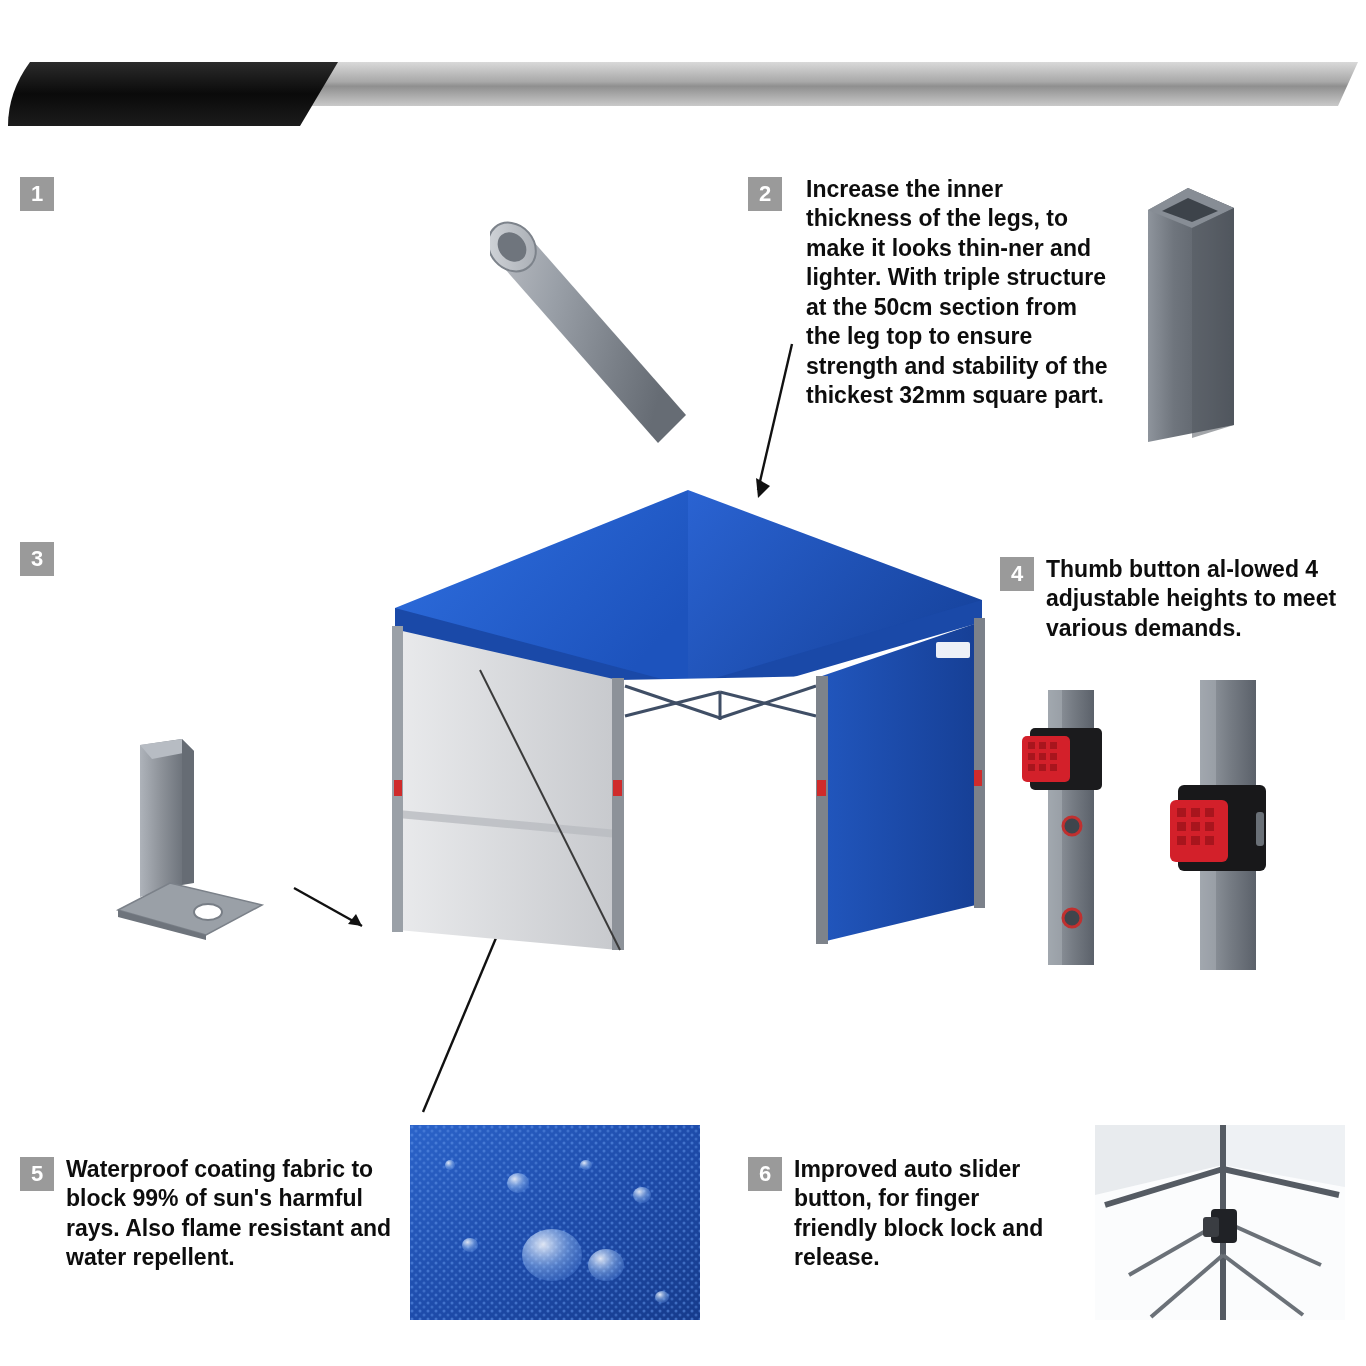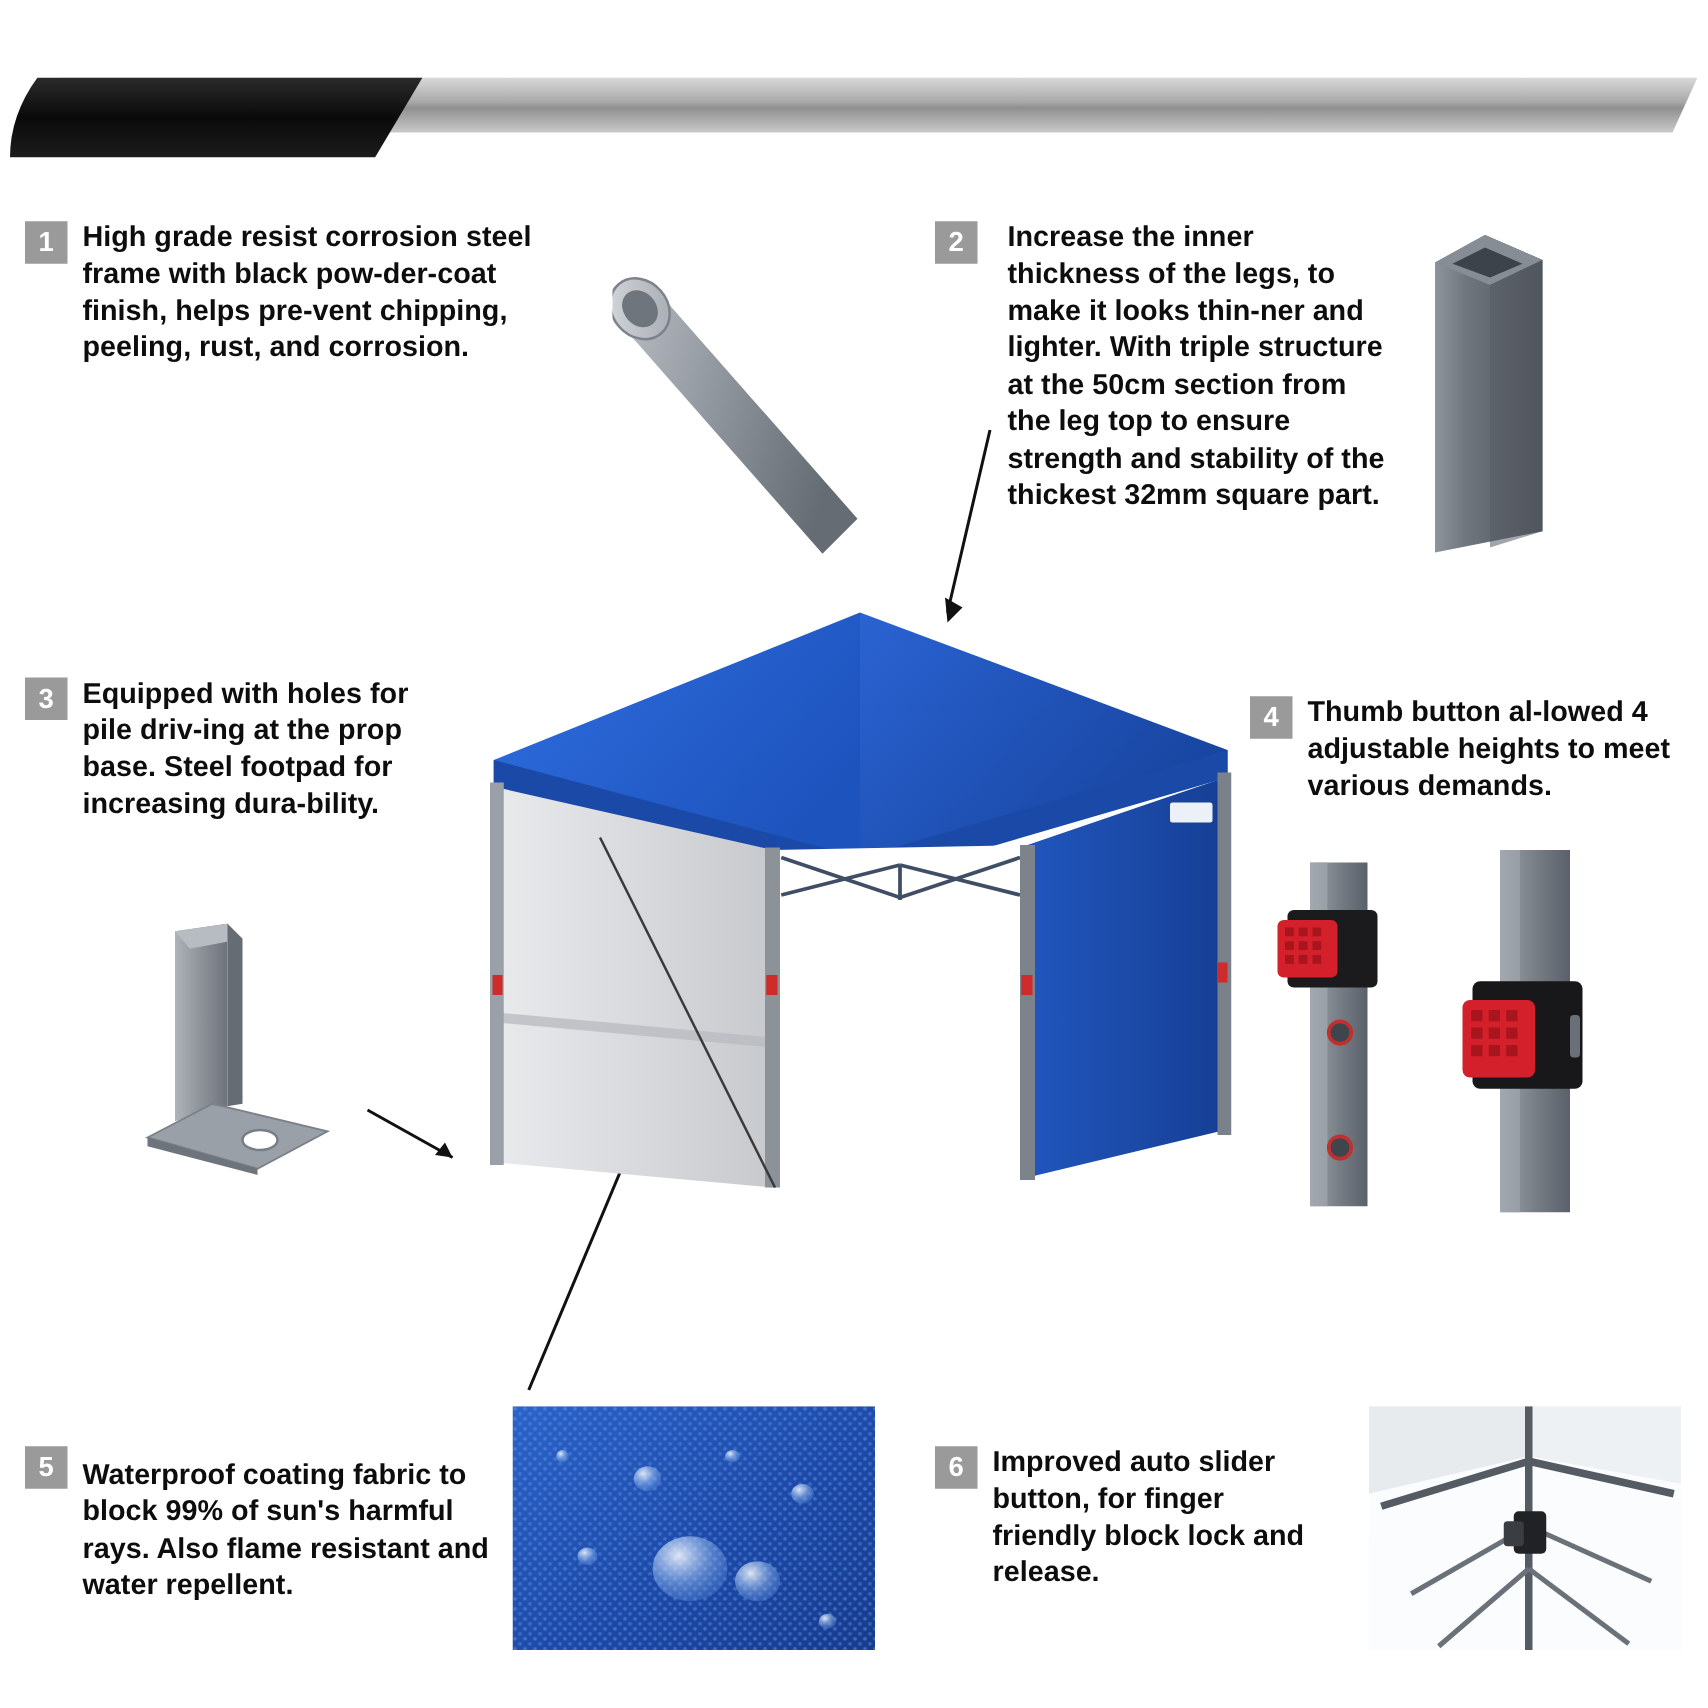--- a/index.html
+++ b/index.html
@@ -79,21 +79,21 @@
 
   #point1 { left: 20px;  top: 175px; width: 430px; }
   #point1 .point-text { width: 380px; }
   #point2 { left: 748px; top: 175px; width: 360px; }
   #point2 .point-text { width: 305px; margin-left: 12px; }
   #point3 { left: 20px;  top: 540px; width: 330px; }
   #point3 .point-text { width: 275px; }
   #point4 { left: 1000px; top: 555px; width: 350px; }
   #point4 .point-text { width: 300px; }
   #point5 { left: 20px;  top: 1155px; width: 380px; }
-  #point5 .point-text { width: 330px; margin-top: 10px; }
+  #point5 .point-text { width: 330px; }
   #point6 { left: 748px; top: 1155px; width: 320px; }
   #point6 .point-text { width: 265px; }
 
   
   .fig { position: absolute; }
 
   #fig-tube   { left: 490px; top: 215px; width: 225px; height: 250px; }
   #fig-leg    { left: 1130px; top: 180px; width: 120px; height: 265px; }
   #fig-foot   { left: 110px; top: 735px; width: 165px; height: 205px; }
   #fig-thumb  { left: 1010px; top: 680px; width: 300px; height: 290px; }
@@ -123,21 +123,20 @@
     </defs>
     <path d="M40,0 L1350,0 L1330,44 L20,44 Z" fill="url(#gradBar)"></path>
     <path d="M22,0 L330,0 L292,64 L0,64 Q0,30 22,0 Z" fill="url(#gradDark)"></path>
   </svg>
   <div class="banner-title">POINTS</div>
   <div class="banner-sub">Uniqueness And Specific Details</div>
 </div>
 
 <div class="point" id="point1">
   <div class="point-num">1</div>
-  <div class="point-text">High grade resist corrosion steel frame with black pow-der-coat finish, helps pre-vent chipping, peeling, rust, and corrosion.</div>
 </div>
 
 <svg class="fig" id="fig-tube" viewBox="0 0 225 250">
   <defs>
     <linearGradient id="tubeG" x1="0" y1="0" x2="1" y2="0.3">
       <stop offset="0%" stop-color="#b9bcc2"></stop>
       <stop offset="35%" stop-color="#9aa0a8"></stop>
       <stop offset="75%" stop-color="#797f87"></stop>
       <stop offset="100%" stop-color="#666c74"></stop>
     </linearGradient>
@@ -167,21 +166,20 @@
     </linearGradient>
   </defs>
   <path d="M18,30 L58,8 L104,28 L104,245 L18,262 Z" fill="url(#legG)"></path>
   <path d="M18,30 L58,8 L104,28 L62,48 Z" fill="#878d95"></path>
   <path d="M32,31 L58,18 L88,31 L62,42 Z" fill="#3d434a"></path>
   <path d="M62,48 L104,28 L104,245 L62,258 Z" fill="#555b63" opacity="0.55"></path>
 </svg>
 
 <div class="point" id="point3">
   <div class="point-num">3</div>
-  <div class="point-text">Equipped with holes for pile driv-ing at the prop base. Steel footpad for increasing dura-bility.</div>
 </div>
 
 <svg class="fig" id="fig-foot" viewBox="0 0 165 205">
   <defs>
     <linearGradient id="footG" x1="0" y1="0" x2="1" y2="0">
       <stop offset="0%" stop-color="#aeb3ba"></stop>
       <stop offset="50%" stop-color="#8d9299"></stop>
       <stop offset="100%" stop-color="#6e747c"></stop>
     </linearGradient>
   </defs>

